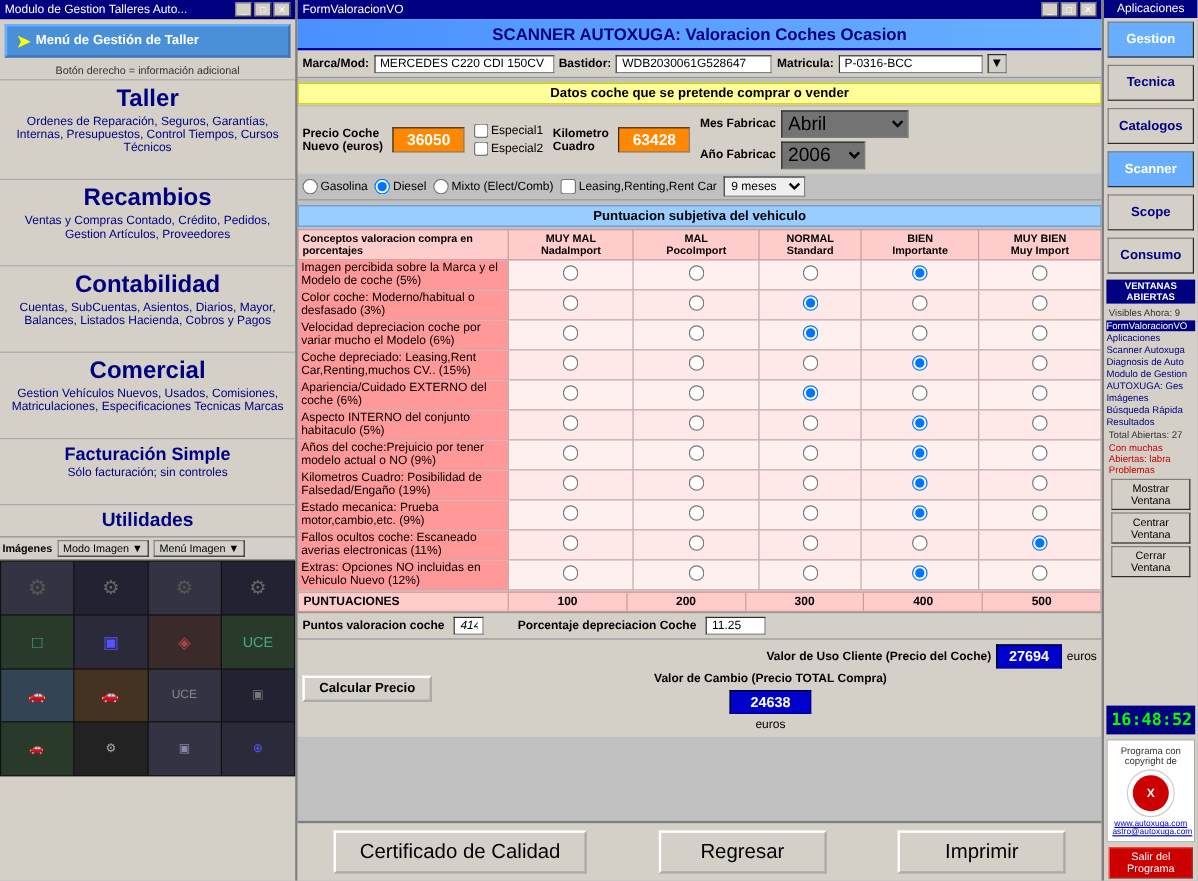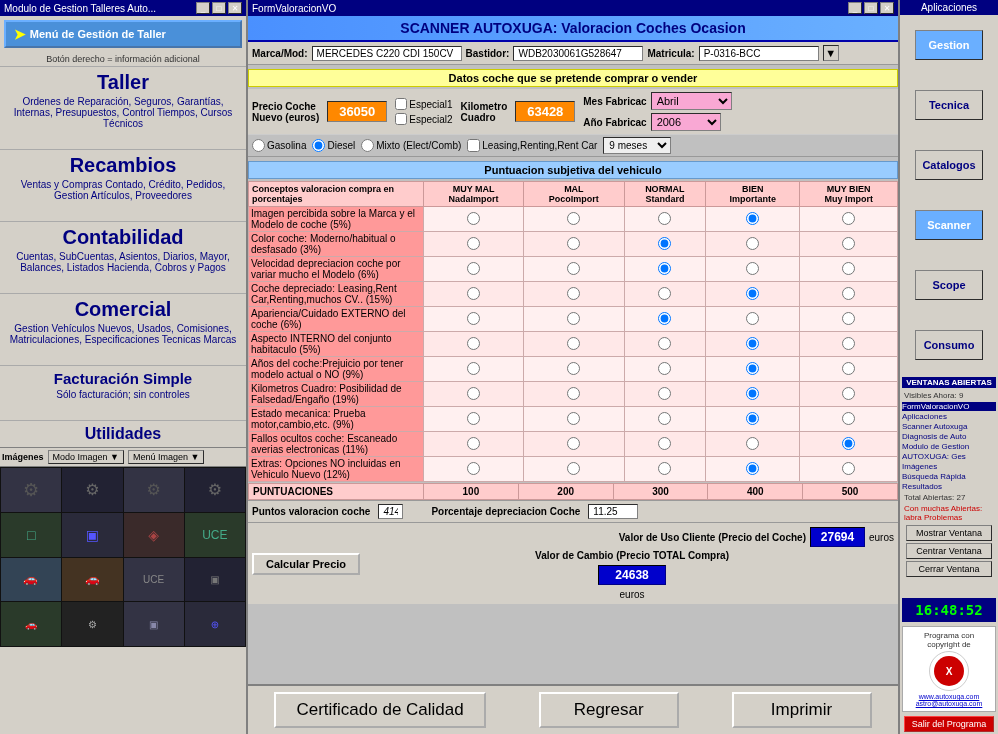--- a/index.html
+++ b/index.html
@@ -21,21 +21,21 @@
 
     
     .center-panel { flex: 1; display: flex; flex-direction: column; height: 734px; }
     .center-title-bar { background: #000080; color: white; font-size: 10px; padding: 2px 4px; display: flex; justify-content: space-between; align-items: center; }
     .form-title { background: linear-gradient(to right, #4a90ff, #6ab0ff); color: #000080; font-weight: bold; font-size: 14px; text-align: center; padding: 4px; border-bottom: 2px solid #0000aa; }
     .car-info-label { font-size: 10px; font-weight: bold; }
     .car-info-value { background: white; border: 1px inset #808080; padding: 1px 4px; font-size: 10px; min-width: 120px; }
 
     
     .data-section-title { background: #ffff99; border: 1px solid #cccc00; text-align: center; font-weight: bold; padding: 2px; margin: 4px 0 2px; font-size: 11px; }
-    .fab-select { background: #f9a8d4; border: 1px inset #808080; padding: 1px; font-size: 11px; min-width: 70px; }
+    .fab-select { background: #737373; border: 1px inset #808080; padding: 1px; font-size: 16px; min-width: 70px; }
 
     
     .fuel-row { display: flex; align-items: center; gap: 6px; padding: 2px 4px; font-size: 10px; }
     .radio-label { display: flex; align-items: center; gap: 2px; }
 
     
     .rating-section-title { background: #99ccff; border: 1px solid #6699cc; text-align: center; font-weight: bold; padding: 2px; margin: 4px 0 2px; font-size: 11px; }
     .rating-table { width: 100%; border-collapse: collapse; font-size: 10px; }
     .rating-table th { background: #ffcccc; border: 1px solid #cc9999; padding: 2px 3px; text-align: center; font-size: 9px; }
     .rating-table td { border: 1px solid #ccaaaa; padding: 1px 2px; }
@@ -46,23 +46,23 @@
     .radio-cell { text-align: center; }
 
     
     .calc-btn { background: #d4d0c8; border: 2px outset #ffffff; padding: 3px 12px; font-size: 11px; font-weight: bold; cursor: pointer; }
 
     
     .bottom-buttons { background: #d4d0c8; border-top: 2px solid #808080; padding: 6px; display: flex; align-items: center; justify-content: space-between; }
     .main-btn { background: #d4d0c8; border: 2px outset #ffffff; padding: 6px 20px; font-size: 17px; font-weight: normal; cursor: pointer; min-width: 140px; text-align: center; }
 
     
-    .right-panel { width: 100px; background: #d4d0c8; border-left: 2px solid #808080; display: flex; flex-direction: column; height: 734px; }
+    .right-panel { width: 80px; background: #d4d0c8; border-left: 2px solid #808080; display: flex; flex-direction: column; height: 734px; }
     .right-title { background: #000080; color: white; font-size: 10px; padding: 2px; text-align: center; }
-    .right-btn { background: #d4d0c8; border: 1px outset #808080; margin: 15px; padding: 8px 4px; text-align: center; font-size: 11px; font-weight: bold; cursor: pointer; color: #000080; }
+    .right-btn { background: #d4d0c8; border: 1px outset #808080; margin: 3px; padding: 8px 4px; text-align: center; font-size: 11px; font-weight: bold; cursor: pointer; color: #000080; }
     .right-btn.active { background: #6aafff; color: white; }
     .right-windows { flex: 1; padding: 2px; font-size: 8px; overflow: hidden; }
     .right-windows-title { font-size: 8px; font-weight: bold; background: #000080; color: white; padding: 1px; text-align: center; margin-bottom: 2px; }
     .right-window-item { color: #000080; margin: 1px 0; font-size: 8px; overflow: hidden; }
     .right-window-item.selected { background: #000080; color: white; }
     .right-stat { font-size: 8px; color: #333; padding: 1px 2px; }
     .right-ctrl-btn { background: #d4d0c8; border: 1px outset #808080; margin: 2px 4px; padding: 2px; font-size: 9px; cursor: pointer; text-align: center; }
     .time-display { background: #000080; color: #00ff00; font-size: 14px; font-weight: bold; text-align: center; padding: 4px; margin: 2px; font-family: monospace; }
     .right-logo { background: white; margin: 2px; padding: 4px; text-align: center; font-size: 8px; border: 1px solid #aaa; }
     .right-logo-text { font-size: 7px; color: #0000cc; text-decoration: underline; }

